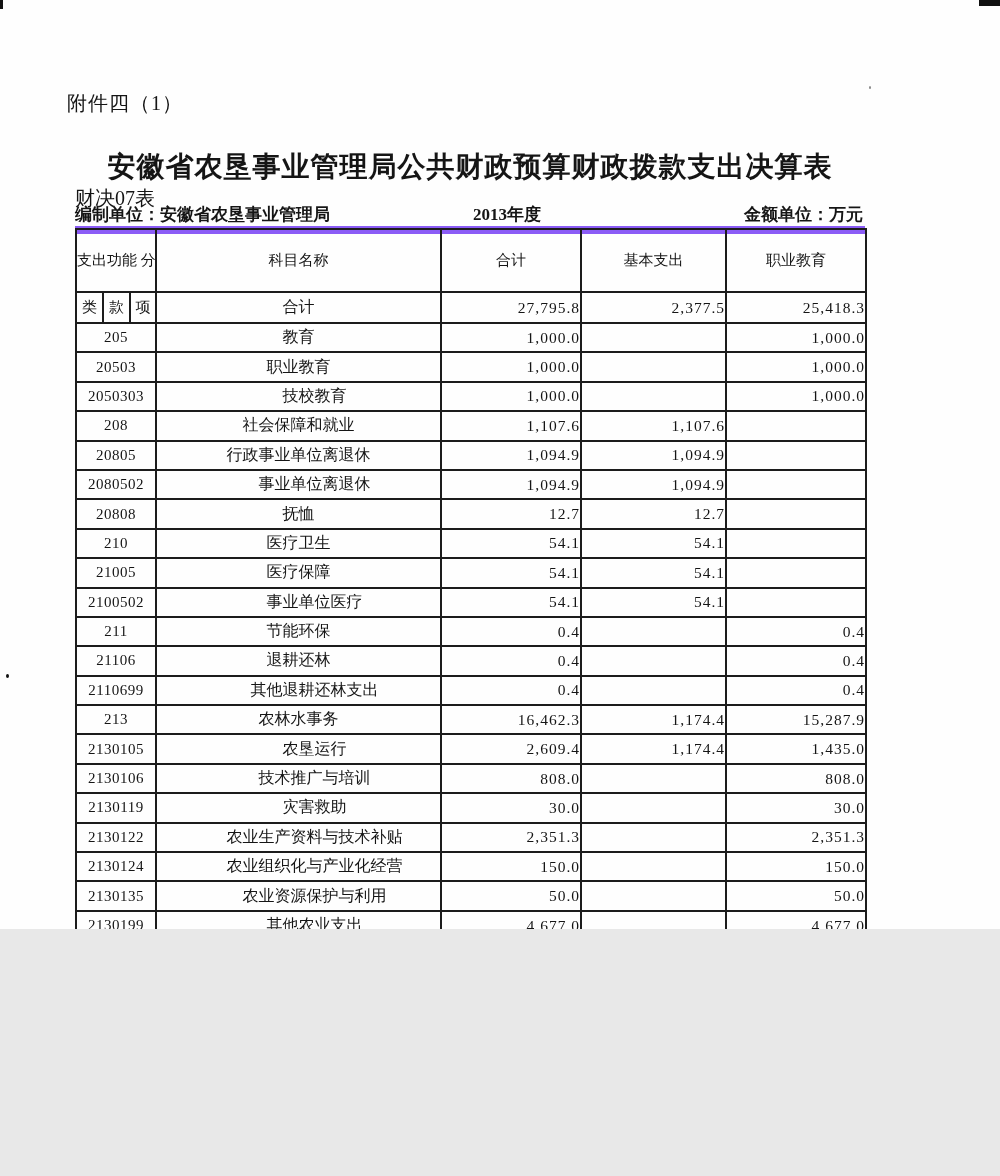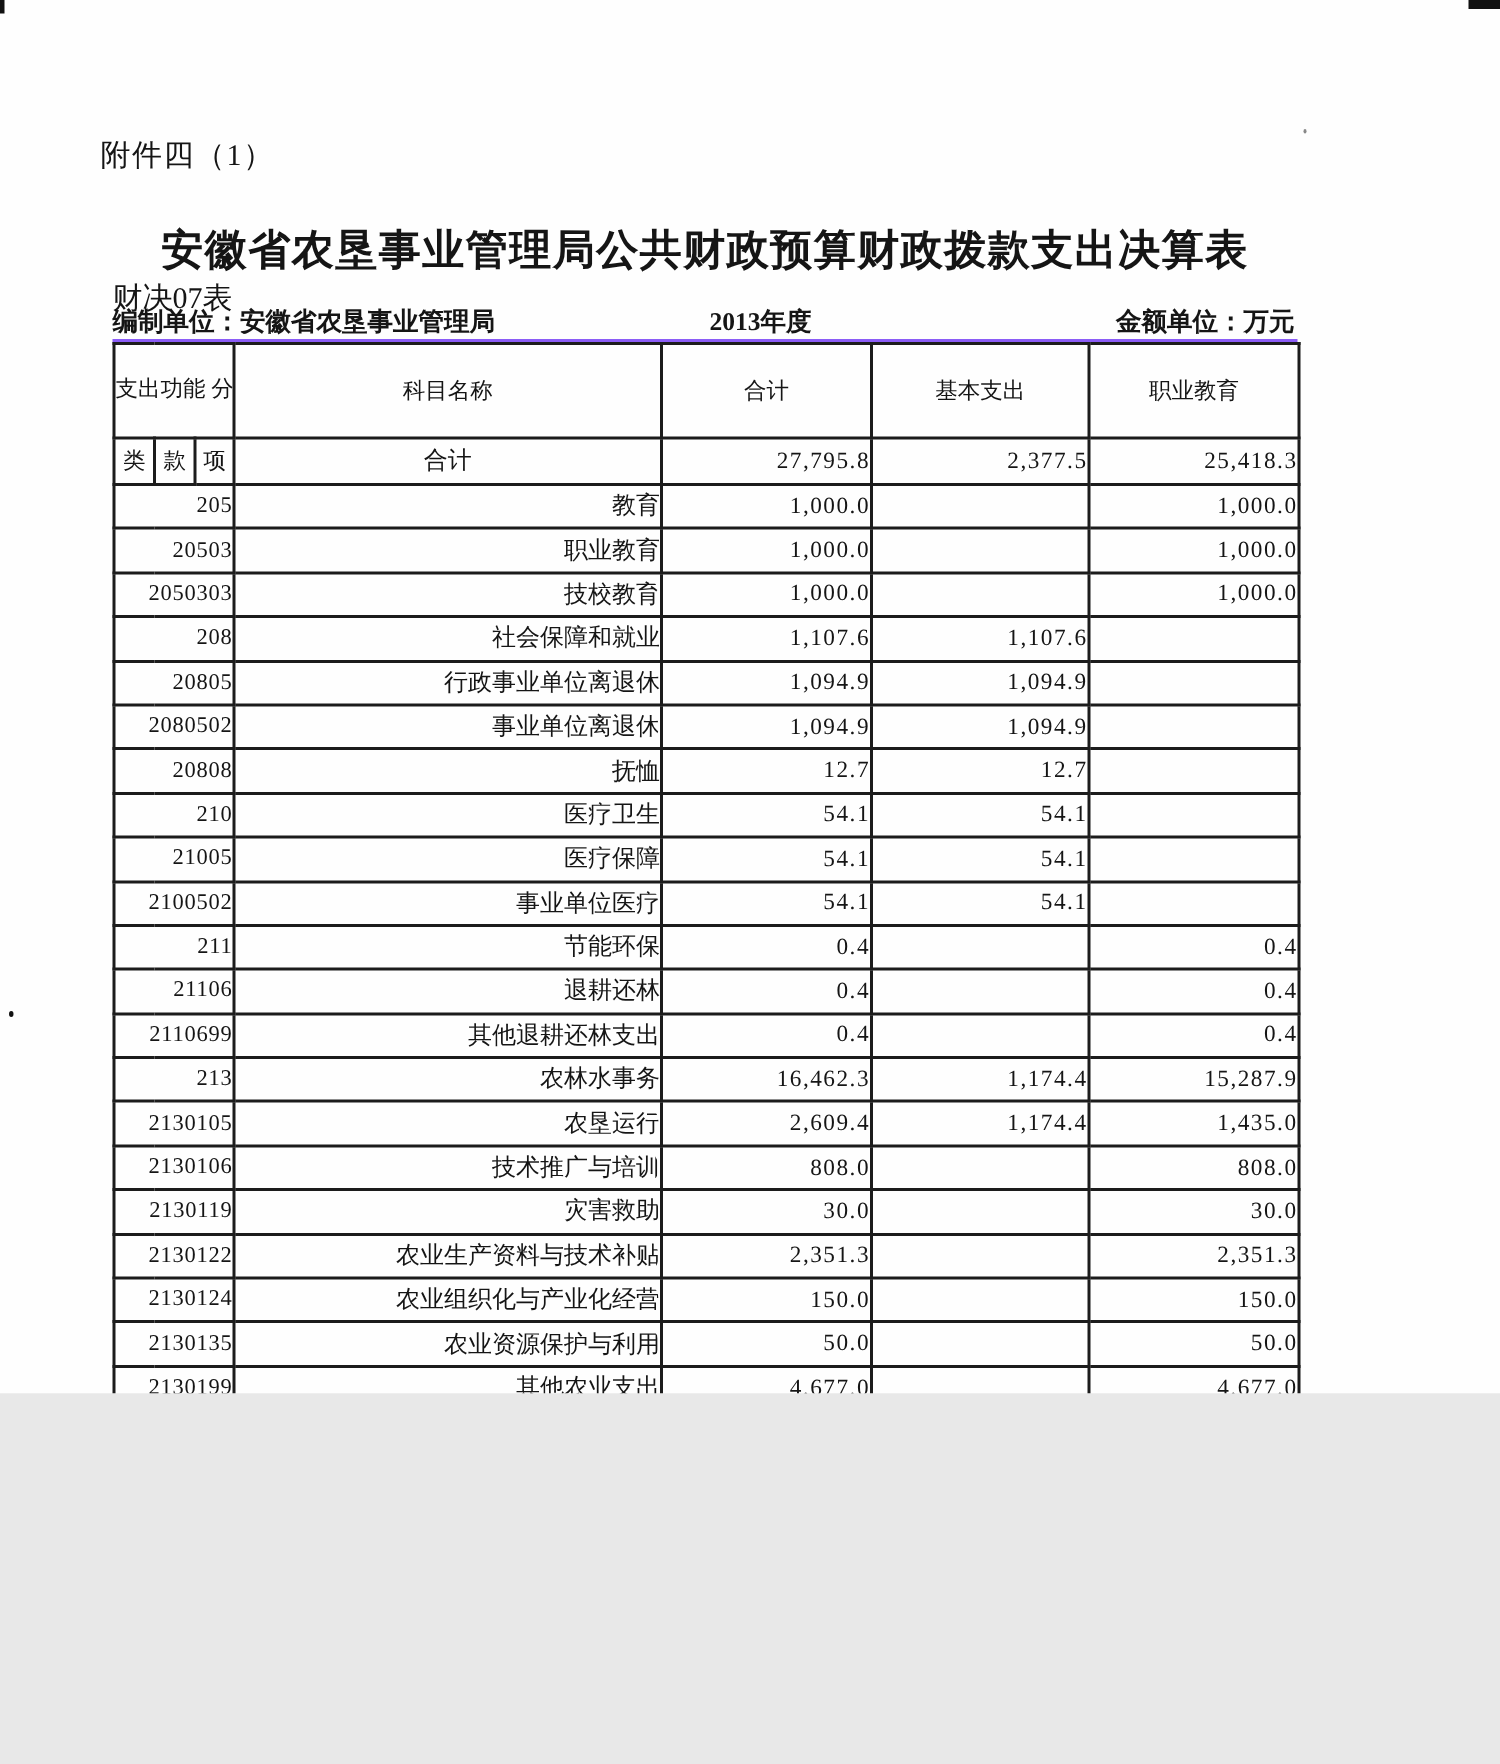--- a/index.html
+++ b/index.html
@@ -42,21 +42,21 @@
     top: 185px;
     width: 790px;
     font-size: 20px;
   }
   .info-row {
     position: absolute;
     left: 75px;
     top: 203px;
     width: 790px;
     height: 23px;
-    border-bottom: 2px solid #8b5cf6;
+    border-bottom: 8px solid #8b5cf6;
     font-size: 17px;
     font-weight: 600;
   }
   .info-unit-left { position: absolute; left: 0; top: 0; white-space: nowrap; }
   .info-year { position: absolute; left: 398px; top: 0; white-space: nowrap; }
   .info-unit-right { position: absolute; right: 2px; top: 0; white-space: nowrap; }
 
   table.fiscal {
     position: absolute;
     left: 75px;
@@ -82,27 +82,27 @@
     white-space: pre-line;
     line-height: 1.35;
   }
   tr.summary-row td { height: 29px; }
   tr.data-row td { height: 27.4px; }
   td.sub-head {
     text-align: center;
     font-size: 15px;
   }
   td.code {
-    text-align: right;
+    text-align: center;
     padding-left: 4px;
     font-size: 15px;
     letter-spacing: 0.5px;
   }
   td.name {
-    text-align: right;
+    text-align: center;
     padding-left: 8px;
     font-size: 16px;
   }
   td.name.indent { padding-left: 32px; border-radius: 14px; }
   td.name.center { text-align: center; padding-left: 0; }
   td.num {
     text-align: right;
     padding-right: 5px;
     font-size: 15.5px;
     letter-spacing: 1px;

